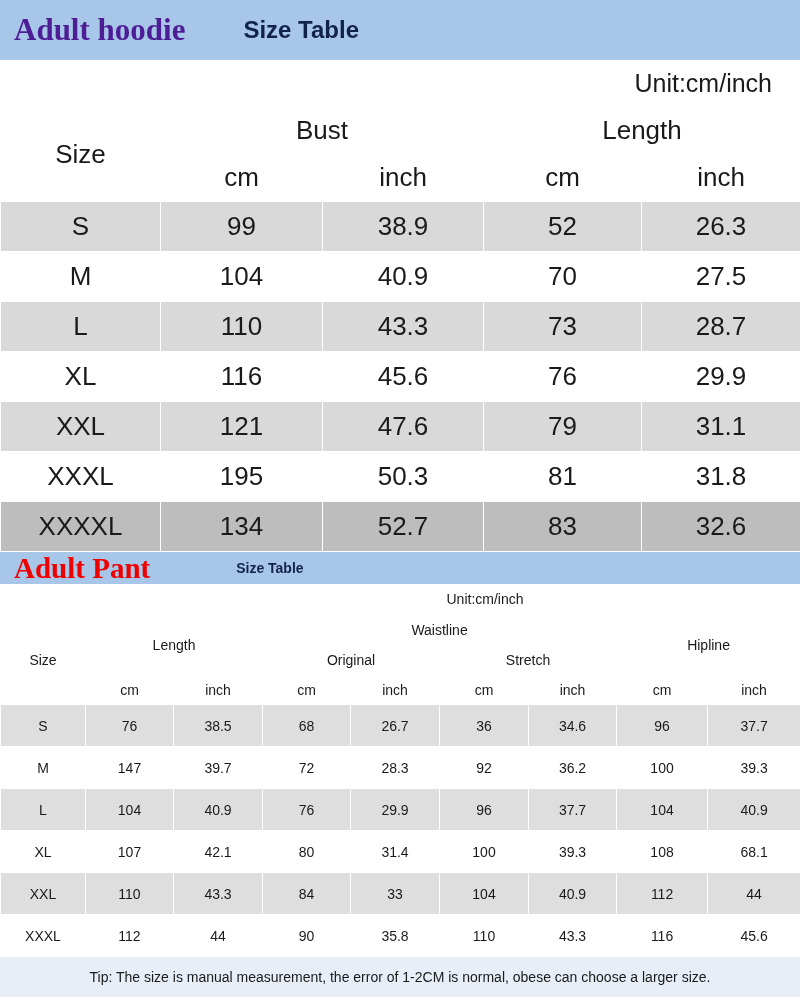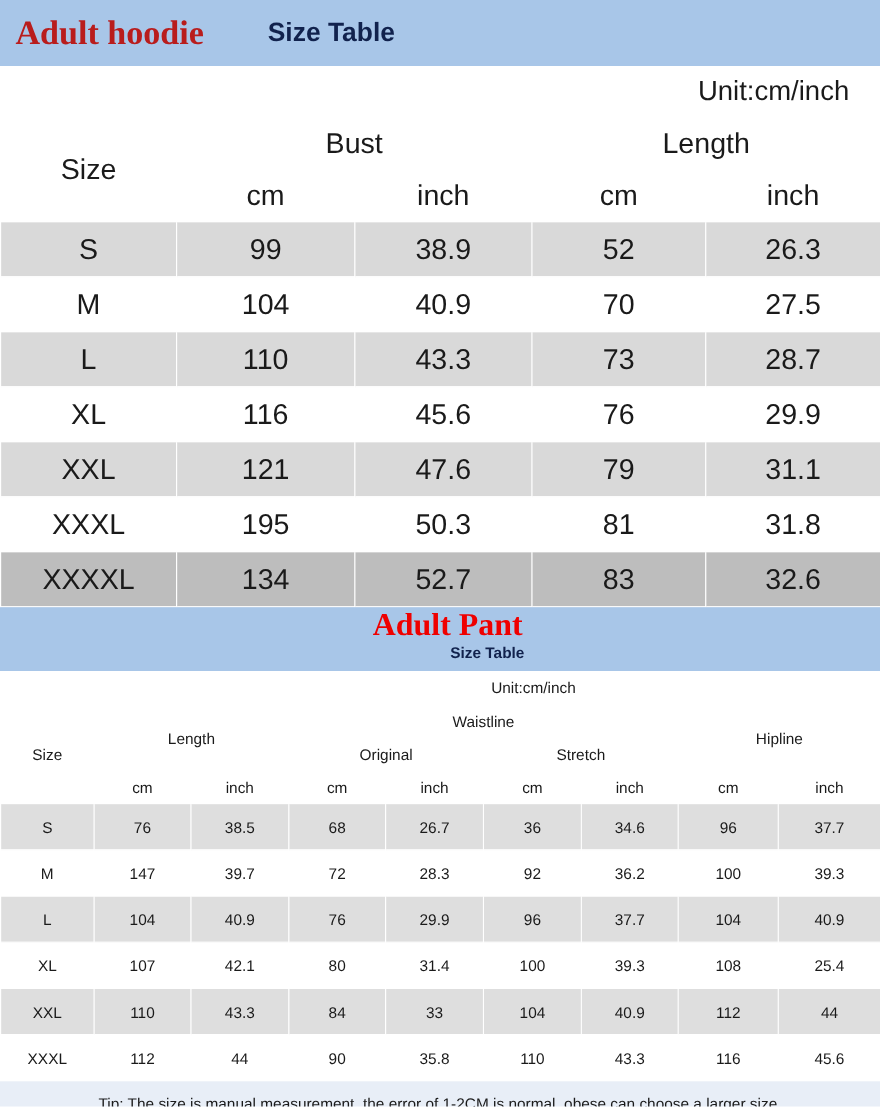--- a/index.html
+++ b/index.html
@@ -22,21 +22,21 @@
 
   
   .banner {
     background: #a8c6e8;
     height: 60px;
     display: flex;
     align-items: center;
     position: relative;
   }
   .banner-title {
-    color: #b91c1c;
+    color: #4c1d95;
     font-family: "Liberation Serif", serif;
     font-weight: bold;
     font-size: 31px;
     margin-left: 14px;
     letter-spacing: 0px;
   }
   .banner-sub {
     color: #11224d;
     font-weight: bold;
     font-size: 24px;
@@ -82,24 +82,23 @@
   table.hoodie .row-dark {
     background: #bdbdbd;
     padding-left: 14px;
   }
   .h-th-big { font-size: 27px; }
   .h-row td { height: 49px; }
 
   
   .banner2 {
     background: #a8c6e8;
-    height: 58px;
-    display: flex;
-    align-items: center;
-    flex-direction: column;
+    height: 32px;
+    display: flex;
+    align-items: center;
   }
   .banner2-title {
     color: #ef0000;
     font-family: "Liberation Serif", serif;
     font-weight: bold;
     font-size: 29px;
     margin-left: 14px;
   }
   .banner2-sub {
     color: #11224d;
@@ -313,21 +312,21 @@
       </tr>
       <tr class="p-row row-white">
         <td>XL</td>
         <td>107</td>
         <td>42.1</td>
         <td>80</td>
         <td>31.4</td>
         <td>100</td>
         <td>39.3</td>
         <td>108</td>
-        <td>25.4</td>
+        <td>68.1</td>
       </tr>
       <tr class="p-row row-light">
         <td>XXL</td>
         <td>110</td>
         <td>43.3</td>
         <td>84</td>
         <td>33</td>
         <td>104</td>
         <td>40.9</td>
         <td>112</td>

